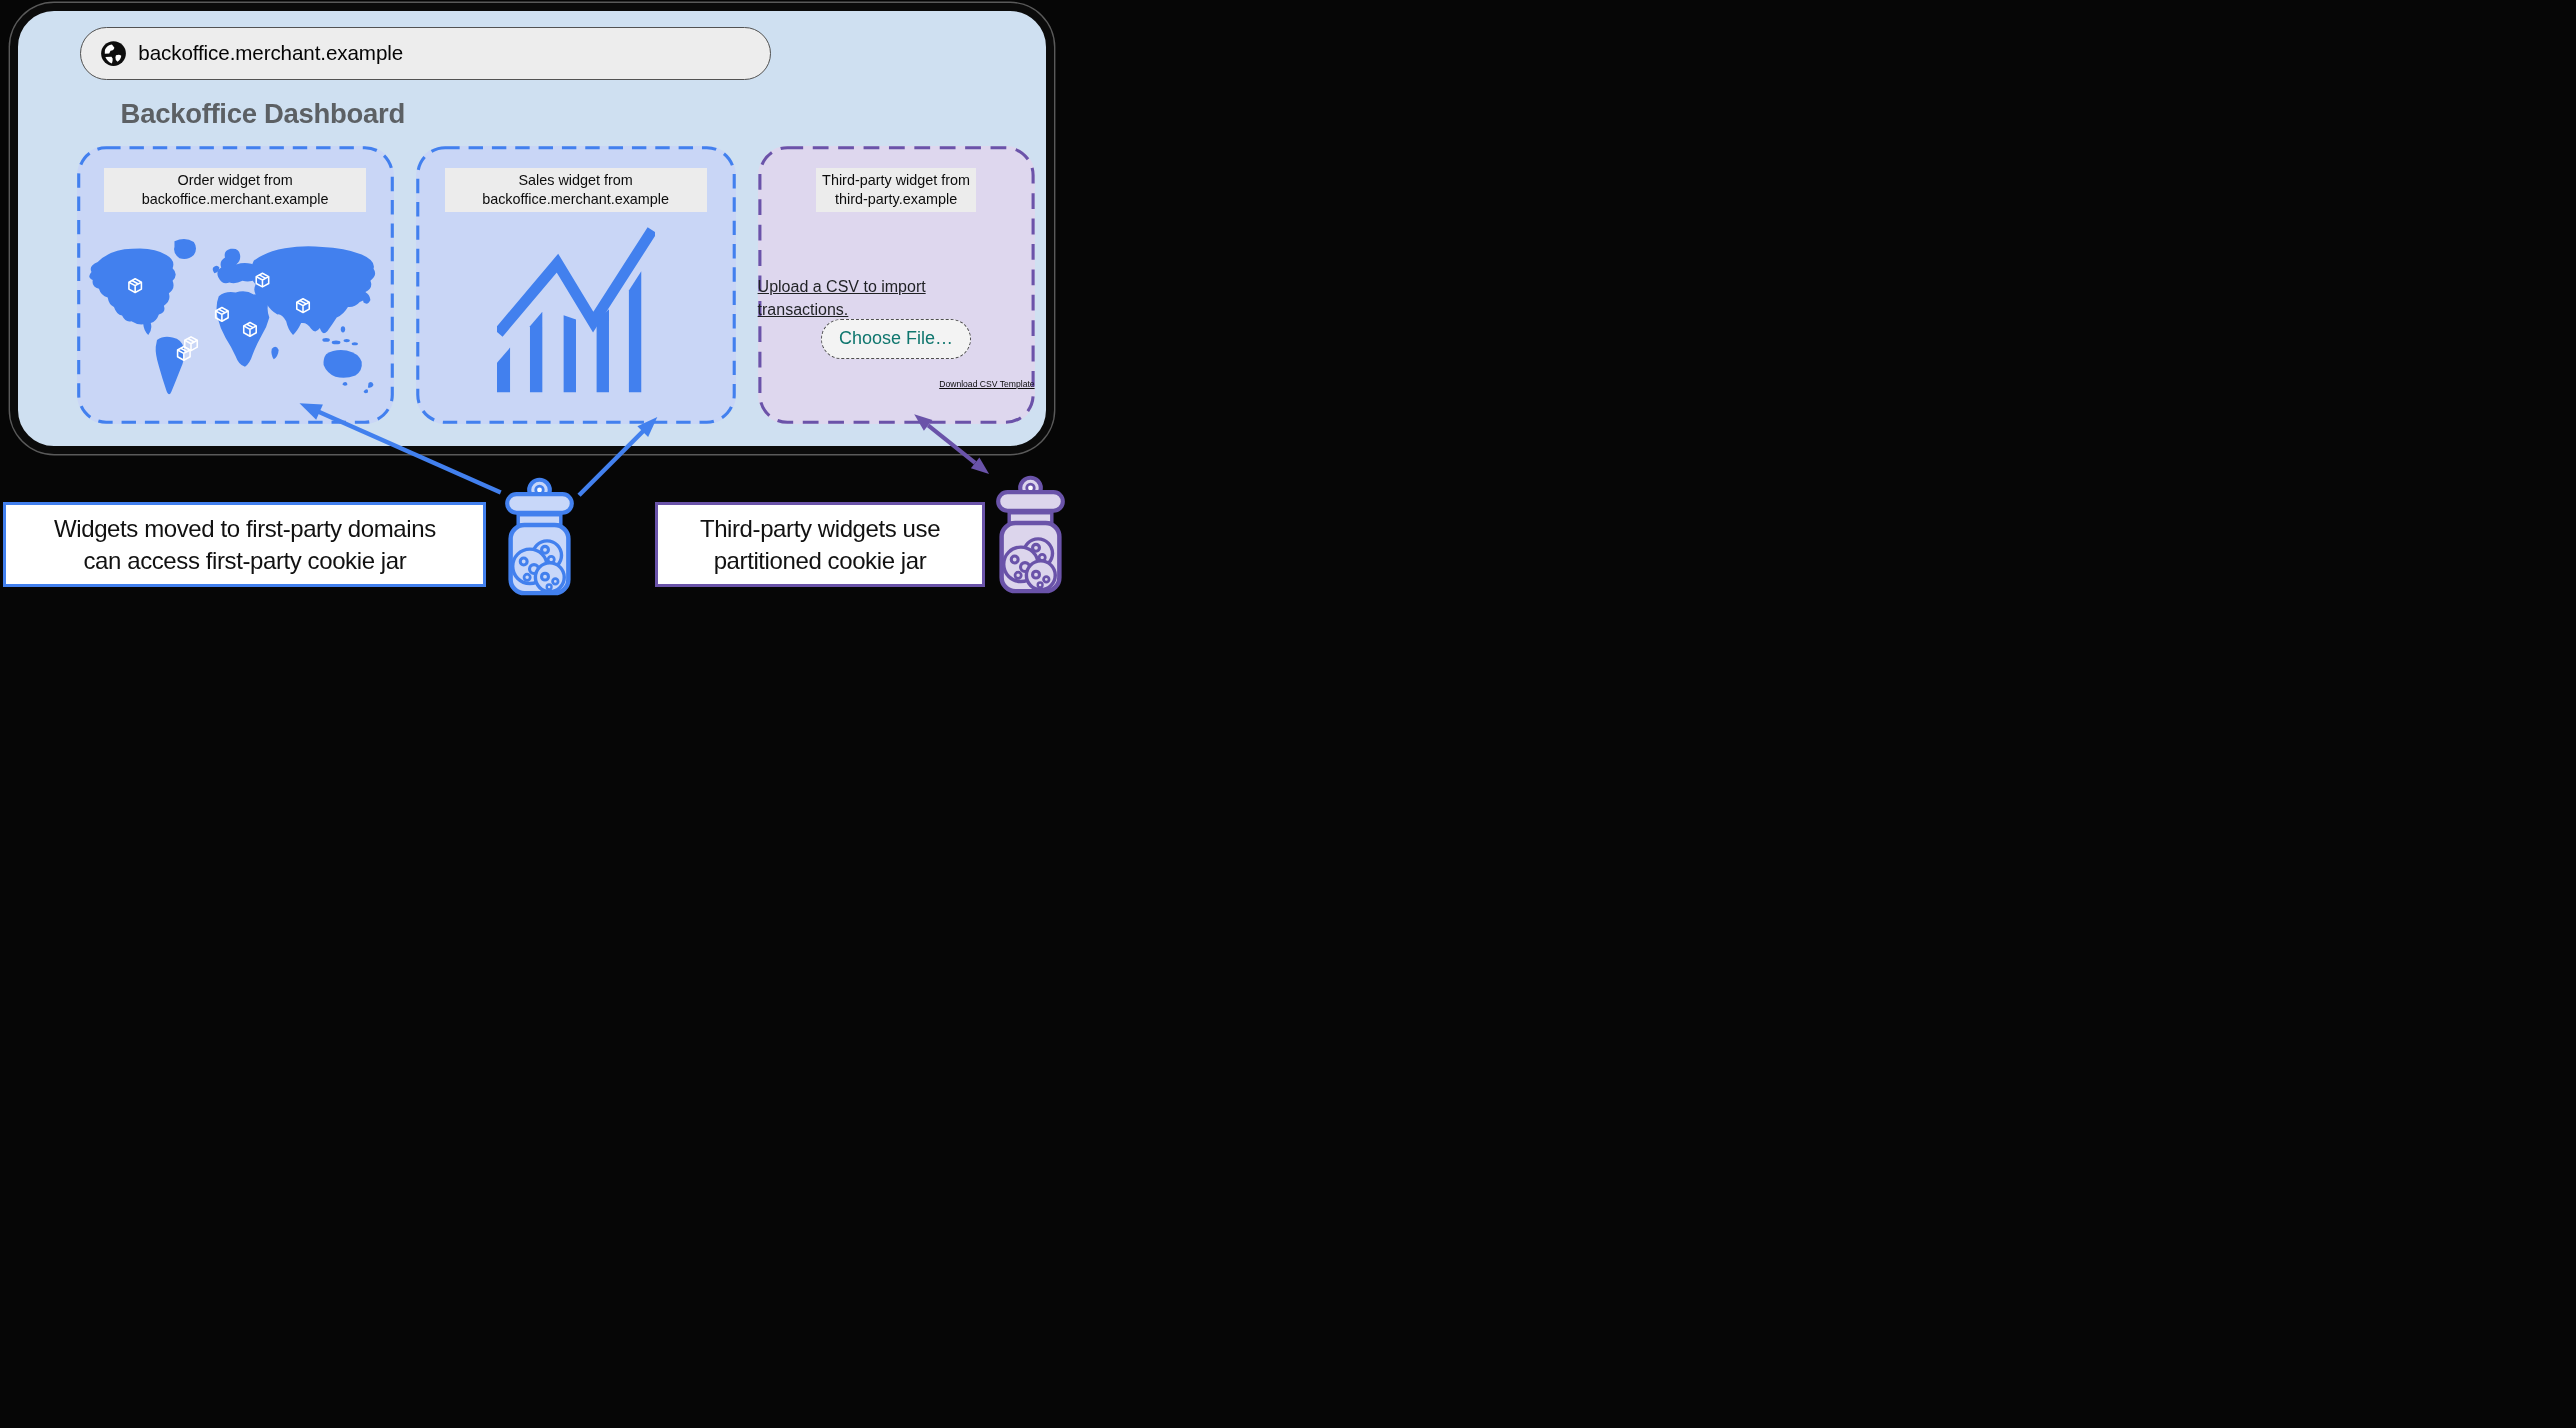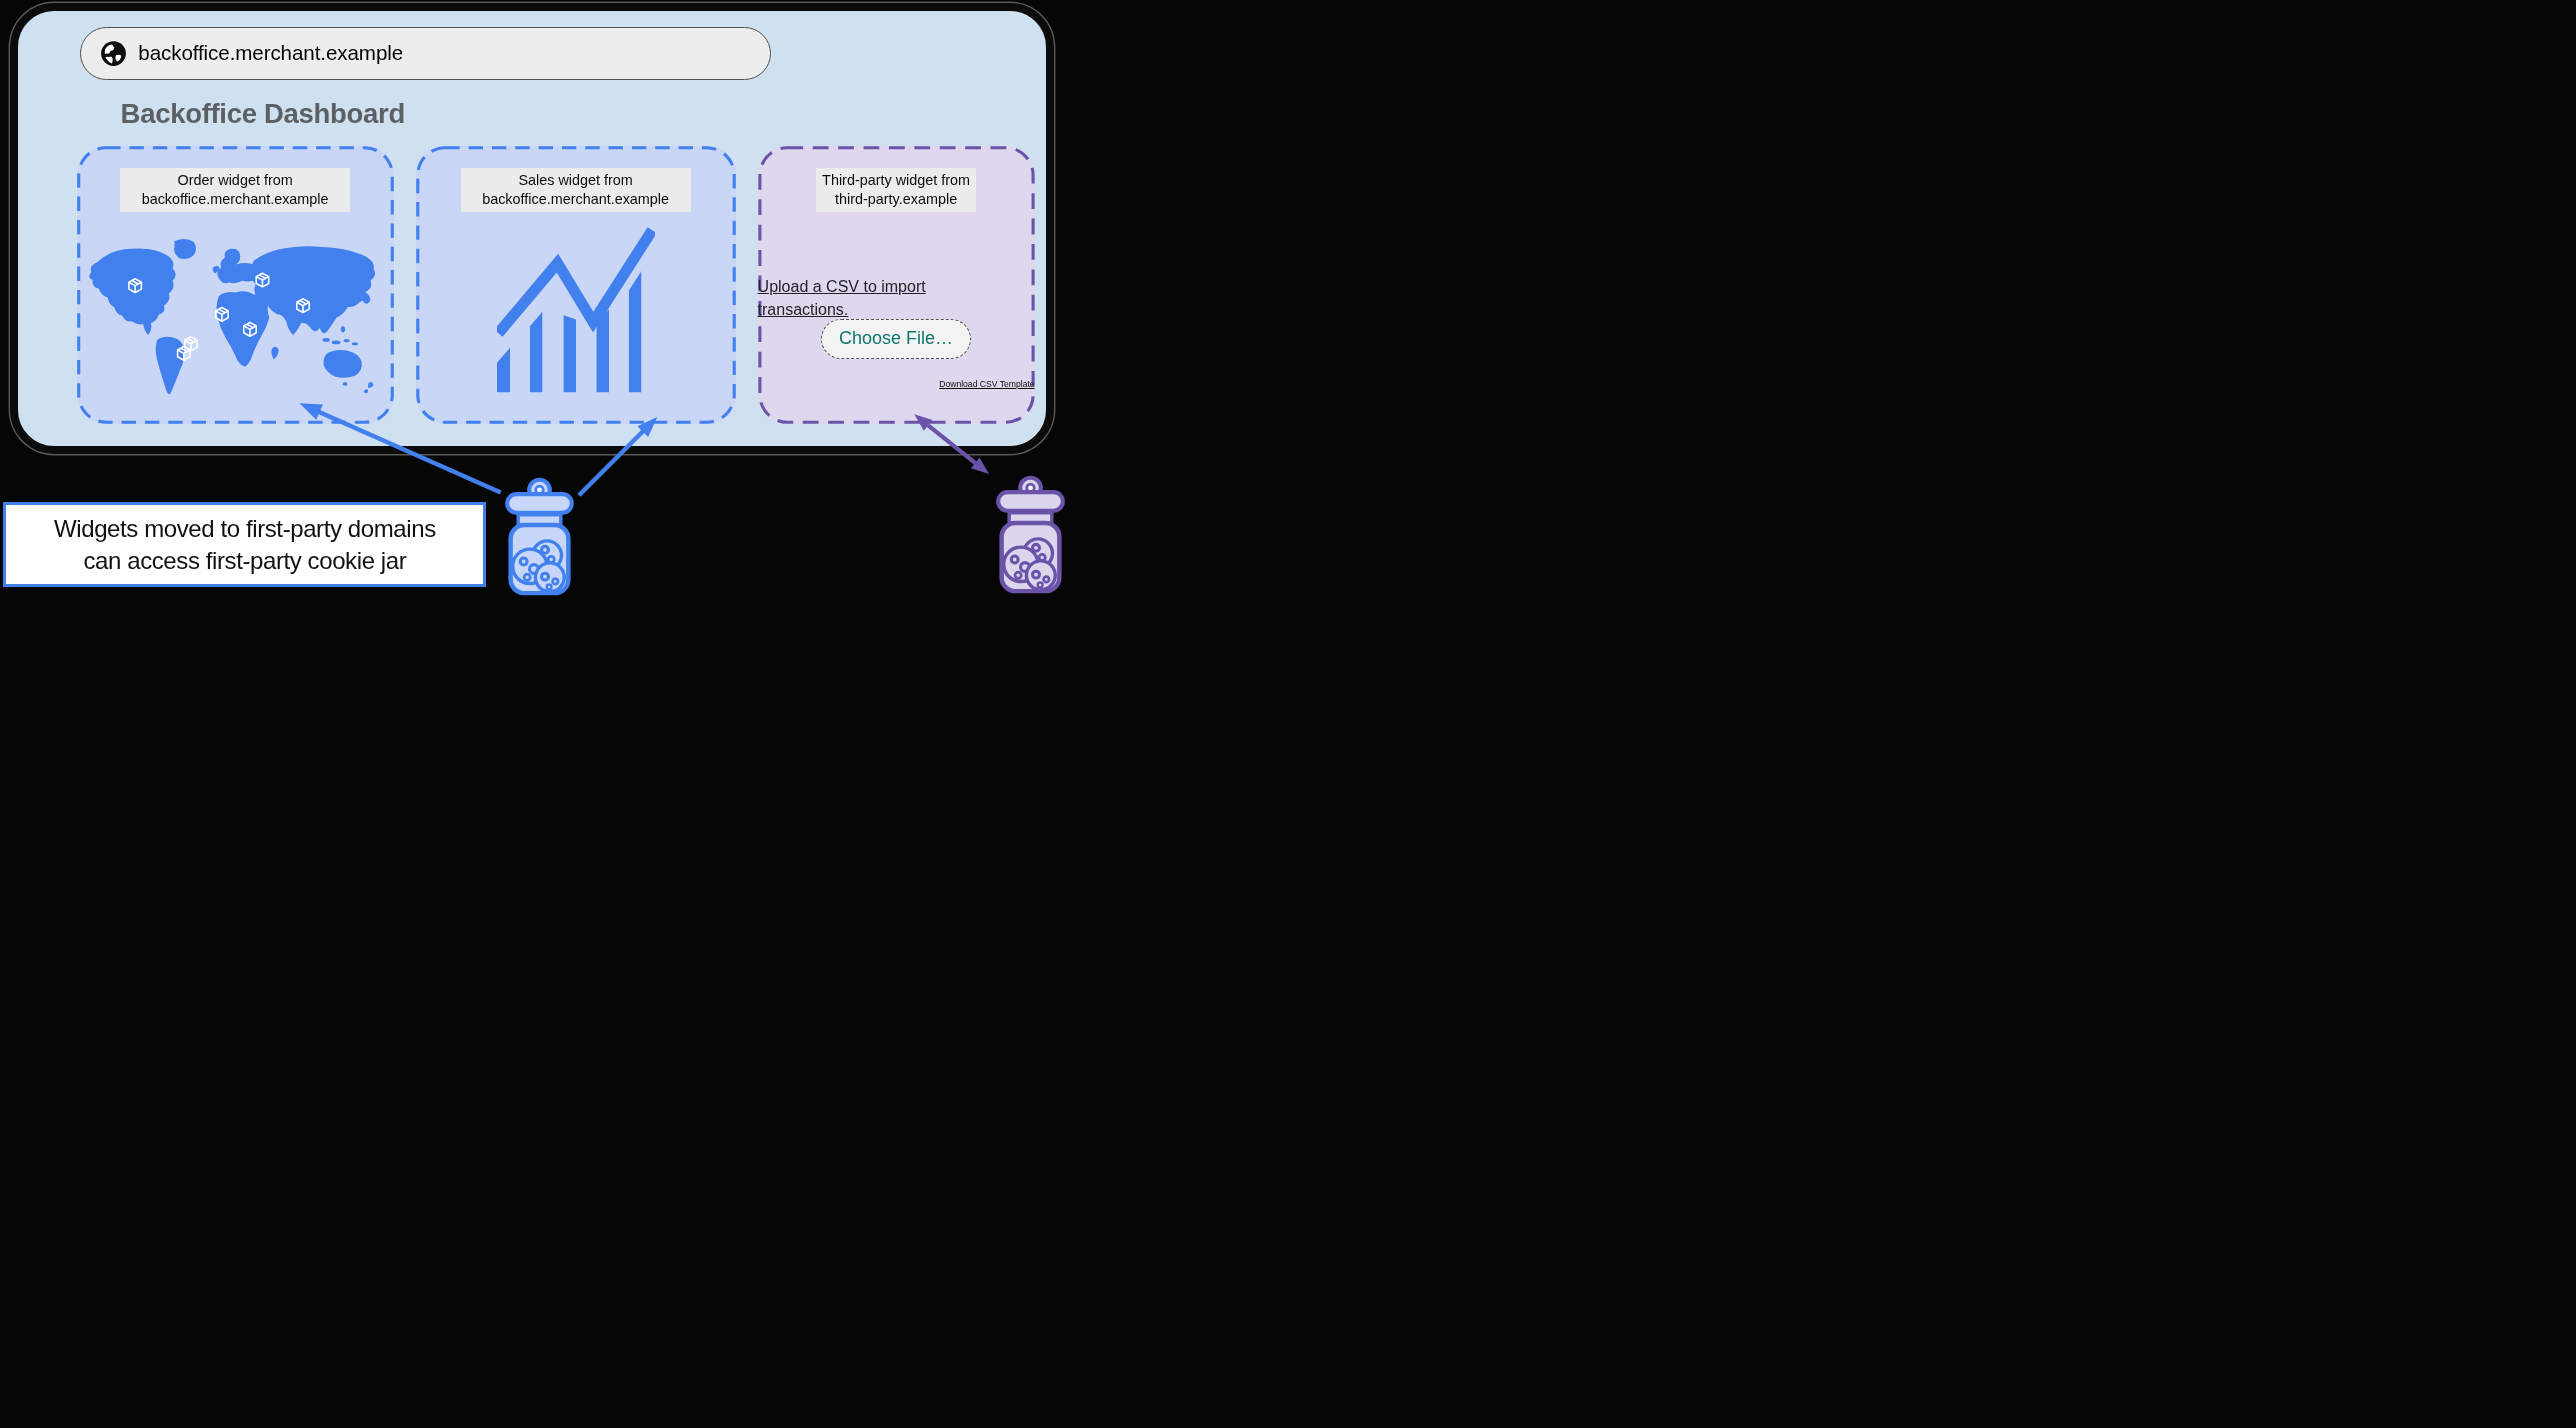--- a/index.html
+++ b/index.html
@@ -38,21 +38,21 @@
 
   
   .card{position:absolute;top:135px;height:278px;border-radius:29px;}
   .card-1{left:59px;width:317px;background:var(--card-blue-bg);}
   .card-2{left:398px;width:320px;background:var(--card-blue-bg);}
   .card-3{left:740px;width:277px;background:var(--card-purple-bg);}
   .card .dash{position:absolute;inset:0;width:100%;height:100%;pointer-events:none;}
   .card-label{position:absolute;top:22px;left:50%;transform:translateX(-50%);
     background:var(--label-box-bg);height:44px;display:flex;flex-direction:column;
     justify-content:center;text-align:center;font-size:14.4px;line-height:19px;color:#0c0c0c;}
-  .card-1 .card-label,.card-2 .card-label{width:230px;}
+  .card-1 .card-label,.card-2 .card-label{width:262px;}
   .card-3 .card-label{width:160px;}
 
   .map-svg{position:absolute;left:2.7px;top:84px;width:312px;height:170px;}
   .chart-svg{position:absolute;left:81px;top:80px;width:158px;height:169px;}
 
   .upload-text{position:absolute;top:129px;width:100%;text-align:left;
     font-size:16px;line-height:23px;color:#1f2124;text-decoration:underline;}
   .choose-file{position:absolute;top:173px;left:50%;transform:translateX(-50%);
     width:150px;height:40px;background:var(--button-bg);border:1.7px dashed #4f4f4f;
     border-radius:20px;font-family:inherit;font-size:18px;color:#0f766e;cursor:pointer;}
@@ -187,20 +187,24 @@
       <div class="csv-link">
         <a href="#">Download CSV Template</a>
       </div>
     </div>
   </div>
 
   <div class="note note-left">
     <span>Widgets moved to first-party domains</span>
     <span>can access first-party cookie jar</span>
   </div>
+  <div class="note note-right">
+    <span>Third-party widgets use</span>
+    <span>partitioned cookie jar</span>
+  </div>
 
   <svg class="jar jar-blue" viewBox="0 0 112 180" aria-hidden="true">
     <circle cx="56" cy="26" r="15" class="jfill" stroke="currentColor" stroke-width="6"></circle>
     <circle cx="56" cy="26" r="5.5" fill="#ffffff" stroke="currentColor" stroke-width="4"></circle>
     <rect x="9" y="32" width="94" height="27" rx="13.5" class="jfill" stroke="currentColor" stroke-width="6"></rect>
     <rect x="25" y="62" width="62" height="15" class="jfill" stroke="currentColor" stroke-width="5"></rect>
     <rect x="14" y="77" width="84" height="99" rx="20" class="jfill" stroke="currentColor" stroke-width="6.5"></rect>
     <g>
       <circle cx="67" cy="121" r="21" class="jfill" stroke="currentColor" stroke-width="5"></circle>
       <circle cx="64" cy="113" r="5" fill="none" stroke="currentColor" stroke-width="4.5"></circle>

